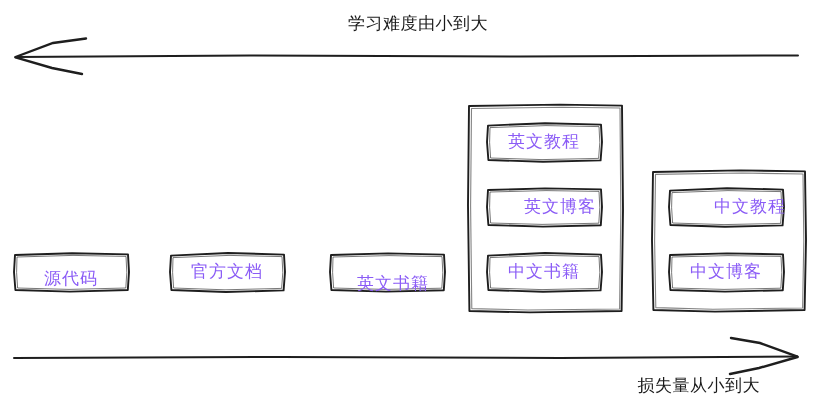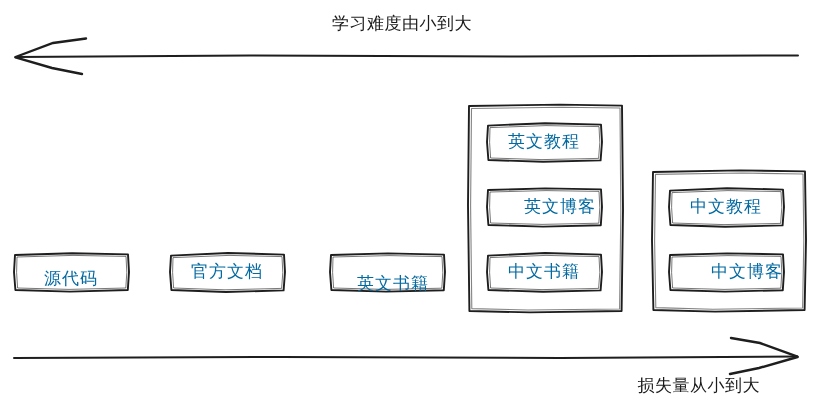--- a/index.html
+++ b/index.html
@@ -20,21 +20,21 @@
   .axis-label {
     position: absolute;
     font-size: 17px;
     color: #1a1a1a;
     letter-spacing: 0.5px;
     white-space: nowrap;
     text-align: center;
     font-weight: 400;
   }
   #label-top {
-    left: 0;
+    left: 16px;
     width: 740px;
     top: 12px;
     padding-left: 32px;
   }
   #label-bottom {
     left: 0;
     width: 760px;
     top: 374px;
     text-align: right;
   }
@@ -46,21 +46,21 @@
     height: 414px;
     overflow: visible;
     pointer-events: none;
   }
   .node {
     position: absolute;
     display: flex;
     align-items: center;
     justify-content: center;
     font-size: 17px;
-    color: #0369a1;
+    color: #8b5cf6;
     letter-spacing: 1px;
     white-space: nowrap;
     background: transparent;
     z-index: 3;
   }
   .group-box {
     position: absolute;
     z-index: 1;
   }
 </style>
@@ -155,25 +155,25 @@
   </div>
 
   <div class="node" id="n5" style="left:487px; top:188px; width:114px; height:37px;margin-left:16px;">
     <span>英文博客</span>
   </div>
 
   <div class="node" id="n6" style="left:487px; top:253px; width:114px; height:37px;">
     <span>中文书籍</span>
   </div>
 
-  <div class="node" id="n7" style="left:669px; top:188px; width:114px; height:37px;">
+  <div class="node" id="n7" style="left:669px; top:188px; width:114px; height:37px;padding-left:24px;">
     <span>中文教程</span>
   </div>
 
-  <div class="node" id="n8" style="left:669px; top:253px; width:114px; height:37px;justify-content:flex-end;">
+  <div class="node" id="n8" style="left:669px; top:253px; width:114px; height:37px;">
     <span>中文博客</span>
   </div>
 
   <div class="group-box" id="g1" style="left:468px; top:104px; width:155px; height:208px;"></div>
 
   <div class="group-box" id="g2" style="left:652px; top:170px; width:154px; height:142px;"></div>
 
 </div>
 
 </body></html>

